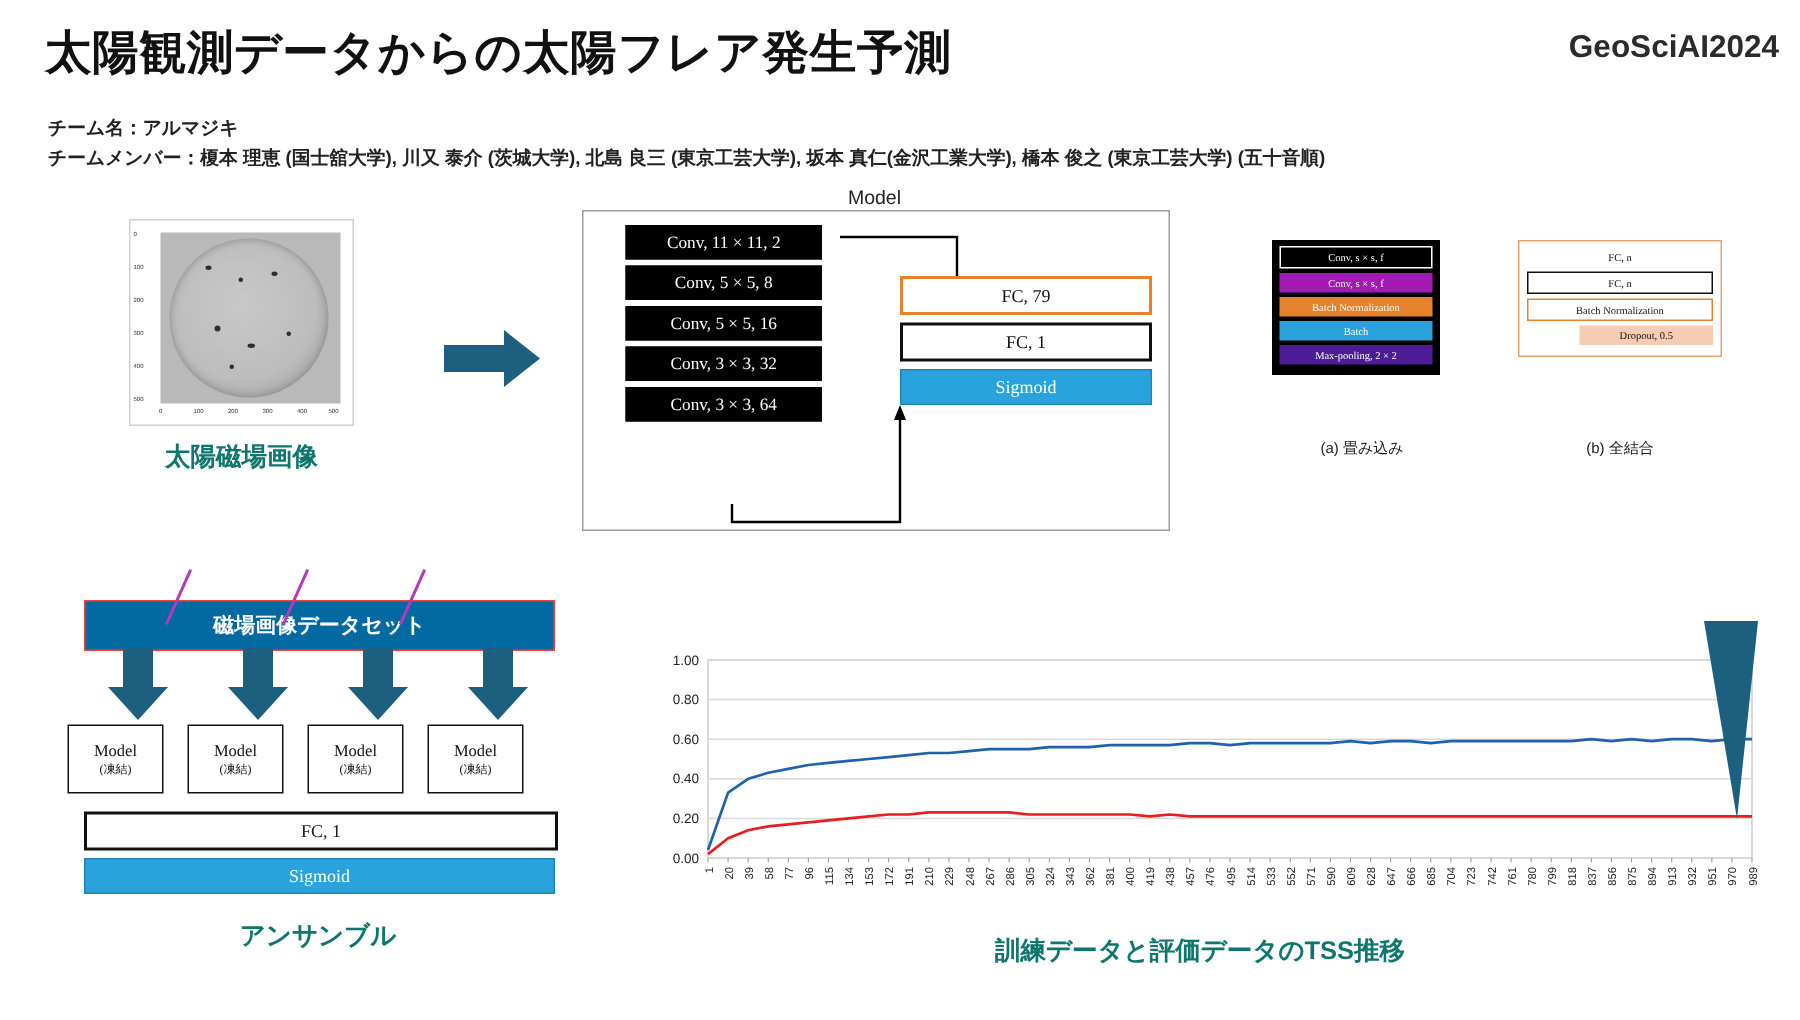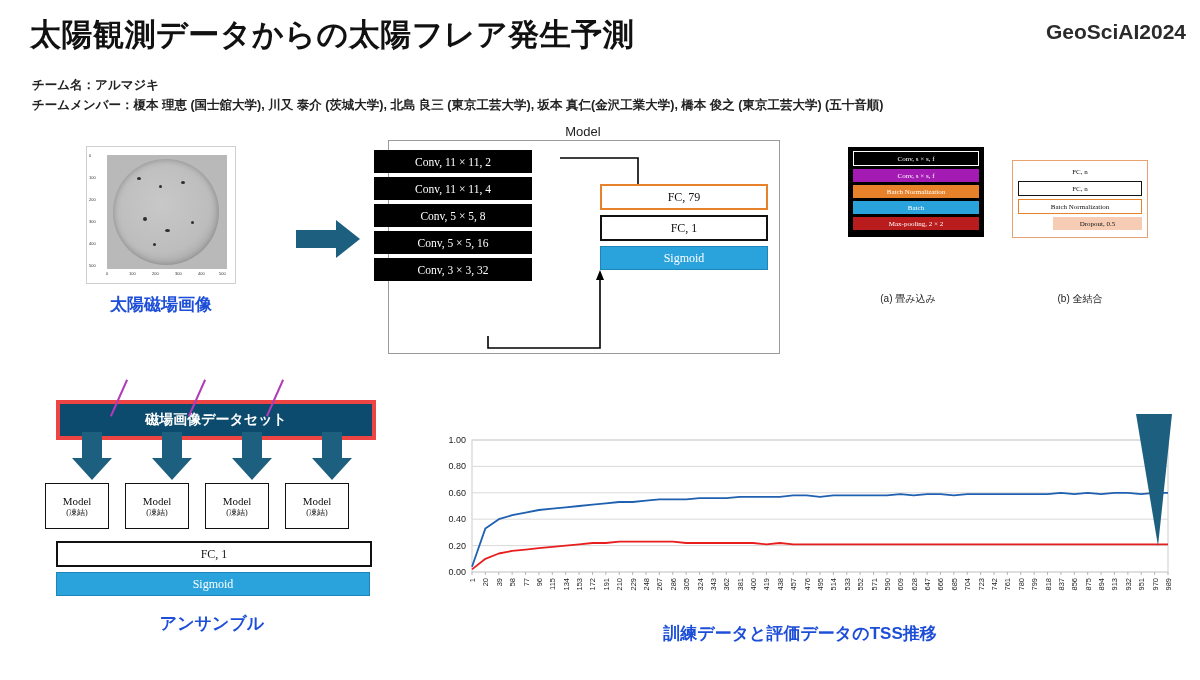--- a/index.html
+++ b/index.html
@@ -42,39 +42,39 @@
   .sundisk{
     position:absolute;left:6px;top:4px;width:106px;height:106px;border-radius:50%;
     background:radial-gradient(circle at 45% 42%, #c8c8c8 0%, #bdbdbd 58%, #a9a9a9 78%, #9e9e9e 100%);
     box-shadow:inset 0 0 6px rgba(120,120,120,.8);
   }
   .spot{position:absolute;background:#2e2e2e;border-radius:50%;}
   .ax-y,.ax-x{position:absolute;font-size:4px;color:#333;}
   .ax-y{left:2px;}
   .ax-x{top:124px;}
   .caption{
-    position:absolute;text-align:center;font-size:17px;font-weight:700;color:#1d4ed8;
+    position:absolute;text-align:center;font-size:17px;font-weight:700;color:#0f766e;
   }
   .cap-sun{left:58px;top:293px;width:206px;}
 
   
   .bigarrow{
     position:absolute;left:296px;top:218px;width:66px;height:42px;
   }
 
   
   .modelbox{
     position:absolute;left:388px;top:140px;width:390px;height:212px;
     border:1px solid #9a9a9a;background:#fff;
   }
   .model-label{
     position:absolute;left:388px;top:124px;width:390px;text-align:center;
     font-size:13px;color:#222;
   }
-  .convcol{position:absolute;left:374px;top:150px;width:158px;}
+  .convcol{position:absolute;left:417px;top:150px;width:131px;}
   .blk{
     height:21px;margin-bottom:4px;display:flex;align-items:center;justify-content:center;
     font-size:11.5px;color:#fff;background:#000;border:1px solid #000;
     font-family:"Liberation Serif", serif;
   }
   .rightcol{position:absolute;left:600px;top:184px;width:168px;}
   .fcblk{
     height:22px;margin-bottom:5px;display:flex;align-items:center;justify-content:center;
     font-size:12px;font-family:"Liberation Serif", serif;
     background:#fff;color:#111;border:2px solid #e8822a;
@@ -82,51 +82,51 @@
   .fcblk.plain{border:2px solid #111;}
   .sigblk{
     height:22px;display:flex;align-items:center;justify-content:center;
     font-size:12px;font-family:"Liberation Serif", serif;
     background:#2aa3dd;color:#fff;border:1px solid #1d86b8;
   }
   svg.wires{position:absolute;left:388px;top:140px;width:390px;height:212px;}
 
   
   .legend-a{
-    position:absolute;left:848px;top:147px;width:136px;
+    position:absolute;left:848px;top:160px;width:112px;
     background:#000;padding:4px 5px;box-sizing:border-box;
   }
   .legend-b{
     position:absolute;left:1012px;top:160px;width:136px;
     background:#fff;border:1px solid #e8a172;padding:4px 5px;box-sizing:border-box;
   }
   .lg{
     height:13px;margin-bottom:3px;display:flex;align-items:center;justify-content:center;
     font-size:7px;font-family:"Liberation Serif", serif;color:#fff;
   }
   .lg.white{background:#fff;color:#111;border:1px solid #111;}
   .lg.conv1{background:#000;border:1px solid #fff;}
   .lg.conv2{background:#a31bb3;}
   .lg.bn{background:#e8822a;}
   .lg.relu{background:#2aa3dd;}
-  .lg.pool{background:#b91c1c;}
+  .lg.pool{background:#4c1d95;}
   .lg.bn2{background:#fff;color:#111;border:1px solid #e8822a;}
   .lg.drop{background:#f6cdb4;color:#111;margin-left:35px;}
   .lg.fcn{background:#fff;color:#111;}
   .lg-cap{
     position:absolute;font-size:10px;color:#222;text-align:center;width:136px;
   }
   .lg-cap-a{left:840px;top:292px;}
   .lg-cap-b{left:1012px;top:292px;}
 
   
   .ens-dataset{
     position:absolute;left:56px;top:400px;width:312px;height:32px;
-    background:#0c4a6e;color:#fff;display:flex;align-items:center;justify-content:center;
-    font-size:14px;font-weight:700;border:4px solid #ef4444;text-align:center;
+    background:#0369a1;color:#fff;display:flex;align-items:center;justify-content:center;
+    font-size:14px;font-weight:700;border:1px solid #ef4444;text-align:center;
   }
   .slash{position:absolute;width:2px;height:40px;background:#b23bb9;transform:rotate(24deg);}
   .ens-model{
     position:absolute;top:483px;width:62px;height:44px;background:#fff;border:1px solid #111;
     display:flex;flex-direction:column;align-items:center;justify-content:center;
     font-size:11px;color:#111;font-family:"Liberation Serif", serif;line-height:1.15;
   }
   .ens-model small{font-size:8px;}
   .ens-fc{
     position:absolute;left:56px;top:541px;width:312px;height:22px;background:#fff;border:2px solid #111;
@@ -207,24 +207,24 @@
 
   <svg class="wires" viewBox="0 0 390 212">
     <polyline points="172,18 250,18 250,52" fill="none" stroke="#000" stroke-width="1.6"></polyline>
     <polygon points="250,58 246,48 254,48" fill="#000"></polygon>
     <polyline points="100,196 100,208 212,208 212,136" fill="none" stroke="#000" stroke-width="1.6"></polyline>
     <polygon points="212,130 208,140 216,140" fill="#000"></polygon>
   </svg>
 
   <div class="convcol">
     <div class="blk">Conv, 11 × 11, 2</div>
-    <div class="blk">Conv, 11 × 11, 4</div>
     <div class="blk">Conv, 5 × 5, 8</div>
     <div class="blk">Conv, 5 × 5, 16</div>
     <div class="blk">Conv, 3 × 3, 32</div>
+    <div class="blk">Conv, 3 × 3, 64</div>
   </div>
 
   <div class="rightcol">
     <div class="fcblk">FC, 79</div>
     <div class="fcblk plain">FC, 1</div>
     <div class="sigblk">Sigmoid</div>
   </div>
 
   <div class="legend-a">
     <div class="lg conv1">Conv, s × s, f</div>

